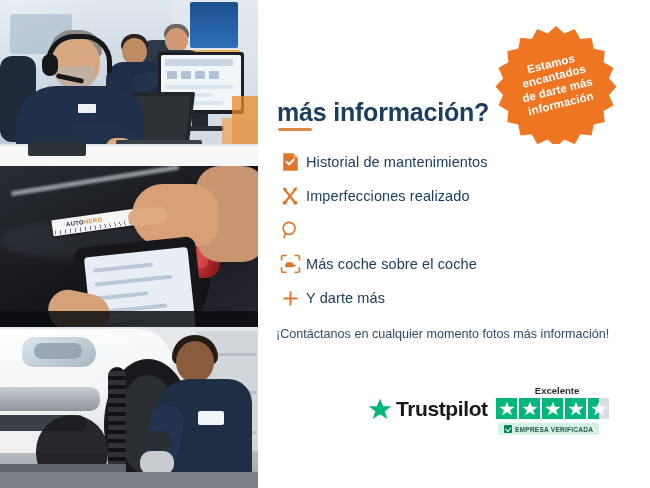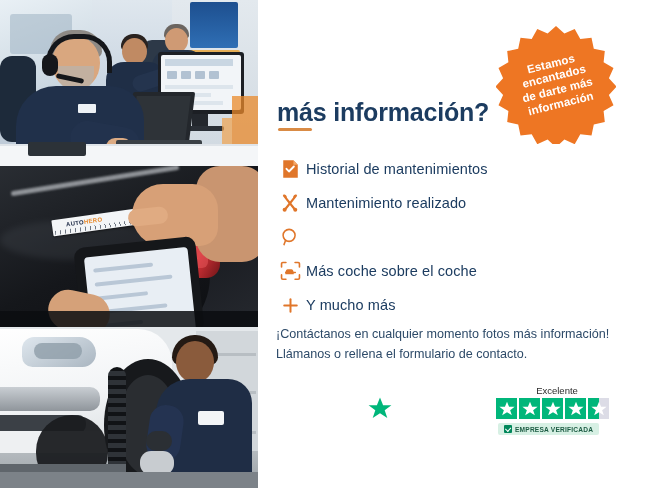--- a/index.html
+++ b/index.html
@@ -130,34 +130,34 @@
   
   .badge{position:absolute;left:238px;top:24px;width:120px;height:120px;}
   .badge svg{position:absolute;inset:0;}
   .badge-inner{position:absolute;inset:0;display:flex;flex-direction:column;align-items:center;
     justify-content:center;transform:rotate(-14deg);}
   .badge-ico{width:17px;height:17px;margin-bottom:1px;}
   .badge-txt{font-size:11.5px;font-weight:bold;color:#fff;text-align:center;line-height:1.18;
     letter-spacing:.1px;width:100px;}
 
   
-  .features{position:absolute;left:16px;top:152px;width:330px;}
+  .features{position:absolute;left:16px;top:145px;width:330px;}
   .feat{display:flex;align-items:center;height:34px;}
   .feat-ico{width:32px;flex:0 0 32px;display:flex;align-items:center;justify-content:center;}
   .feat-lbl{font-size:14.5px;color:#1c3c60;font-weight:500;letter-spacing:.1px;}
 
   
   .contact{position:absolute;left:18px;top:325px;width:360px;font-size:12.6px;line-height:1.55;color:#2d4a68;}
 
   
   .tp{position:absolute;left:110px;top:385px;width:265px;height:62px;}
   .tp-logo{position:absolute;left:0;top:12px;display:flex;align-items:center;gap:4px;}
   .tp-logo-name{font-size:21px;font-weight:bold;color:#191919;letter-spacing:-.4px;}
   .tp-right{position:absolute;left:128px;top:0;width:130px;}
-  .tp-exc{font-size:9.5px;color:#2b2b2b;text-align:center;width:118px;margin:0 0 2px 2px;}
+  .tp-exc{font-size:9.5px;color:#2b2b2b;text-align:center;width:118px;margin:0 0 2px 2px;font-weight:bold;}
   .tp-stars{display:flex;gap:2px;}
   .star-box{width:21px;height:21px;position:relative;overflow:hidden;background:#00b67a;}
   .star-box.half{background:#dcdce6;}
   .star-box.half:before{content:"";position:absolute;left:0;top:0;width:50%;height:100%;background:#00b67a;}
   .star-box svg{position:absolute;left:2.5px;top:2.5px;}
   .tp-verified{margin-top:4px;margin-left:2px;display:inline-flex;align-items:center;gap:3px;
     background:#d7f0e4;padding:2px 6px;border-radius:2px;}
   .tp-verified .vchk{width:8px;height:8px;background:#00875a;border-radius:1px;position:relative;flex:0 0 8px;}
   .tp-verified .vchk:after{content:"";position:absolute;left:2px;top:1.4px;width:2.6px;height:4.4px;
     border:solid #fff;border-width:0 1.3px 1.3px 0;transform:rotate(42deg);}
@@ -324,21 +324,21 @@
             <g stroke="#E0762A" stroke-width="2.4" stroke-linecap="round">
               <path d="M4.5 3.2 16.6 18.4"></path>
               <path d="M17.4 3.2 5.3 18.4"></path>
             </g>
             <path d="M3 2.2a2.9 2.9 0 0 1 4 4l-2-2Z" fill="#E0762A"></path>
             <path d="M19 2.2a2.9 2.9 0 0 0-4 4l2-2Z" fill="#E0762A"></path>
             <circle cx="16.8" cy="18.4" r="2.2" fill="#E0762A"></circle>
             <circle cx="5.1" cy="18.4" r="2.2" fill="#E0762A"></circle>
           </svg>
         </span>
-        <span class="feat-lbl">Mantenimiento realizado</span>
+        <span class="feat-lbl">Imperfecciones realizado</span>
       </div>
 
       <div class="feat">
         <span class="feat-ico">
           <svg width="20" height="20" viewBox="0 0 22 22">
             <circle cx="10" cy="9.2" r="6.6" fill="none" stroke="#E0762A" stroke-width="1.7"></circle>
             <path d="M6.2 14.6 4.4 19.4" fill="none" stroke="#E0762A" stroke-width="1.7" stroke-linecap="round"></path>
           </svg>
         </span>
       </div>
@@ -361,35 +361,35 @@
 
       <div class="feat">
         <span class="feat-ico">
           <svg width="19" height="19" viewBox="0 0 20 20">
             <g stroke="#E0762A" stroke-width="2.1" stroke-linecap="round">
               <path d="M10 3.4V16.6"></path>
                 <path d="M3.4 10H16.6"></path>
             </g>
           </svg>
         </span>
-        <span class="feat-lbl">Y mucho más</span>
+        <span class="feat-lbl">Y darte más</span>
       </div>
 
     </div>
 
     <div class="contact">
       <span>¡Contáctanos en cualquier momento fotos más información!</span><br>
-      <span>Llámanos o rellena el formulario de contacto.</span>
     </div>
 
     <div class="tp">
       <div class="tp-logo">
         <svg width="24" height="23" viewBox="0 0 24 23">
           <path fill="#00B67A" d="M12 0.6 15.1 8.3 23.4 8.3 16.7 13.2 19.3 21 12 16.2 4.7 21 7.3 13.2 0.6 8.3 8.9 8.3Z"></path>
         </svg>
+        <span class="tp-logo-name">Trustpilot</span>
       </div>
       <div class="tp-right">
         <div class="tp-exc">Excelente</div>
         <div class="tp-stars">
           <span class="star-box">
             <svg width="16" height="16" viewBox="0 0 24 23">
                 <path fill="#fff" d="M12 0.6 15.1 8.3 23.4 8.3 16.7 13.2 19.3 21 12 16.2 4.7 21 7.3 13.2 0.6 8.3 8.9 8.3Z"></path>
               </svg>
           </span>
           <span class="star-box">

